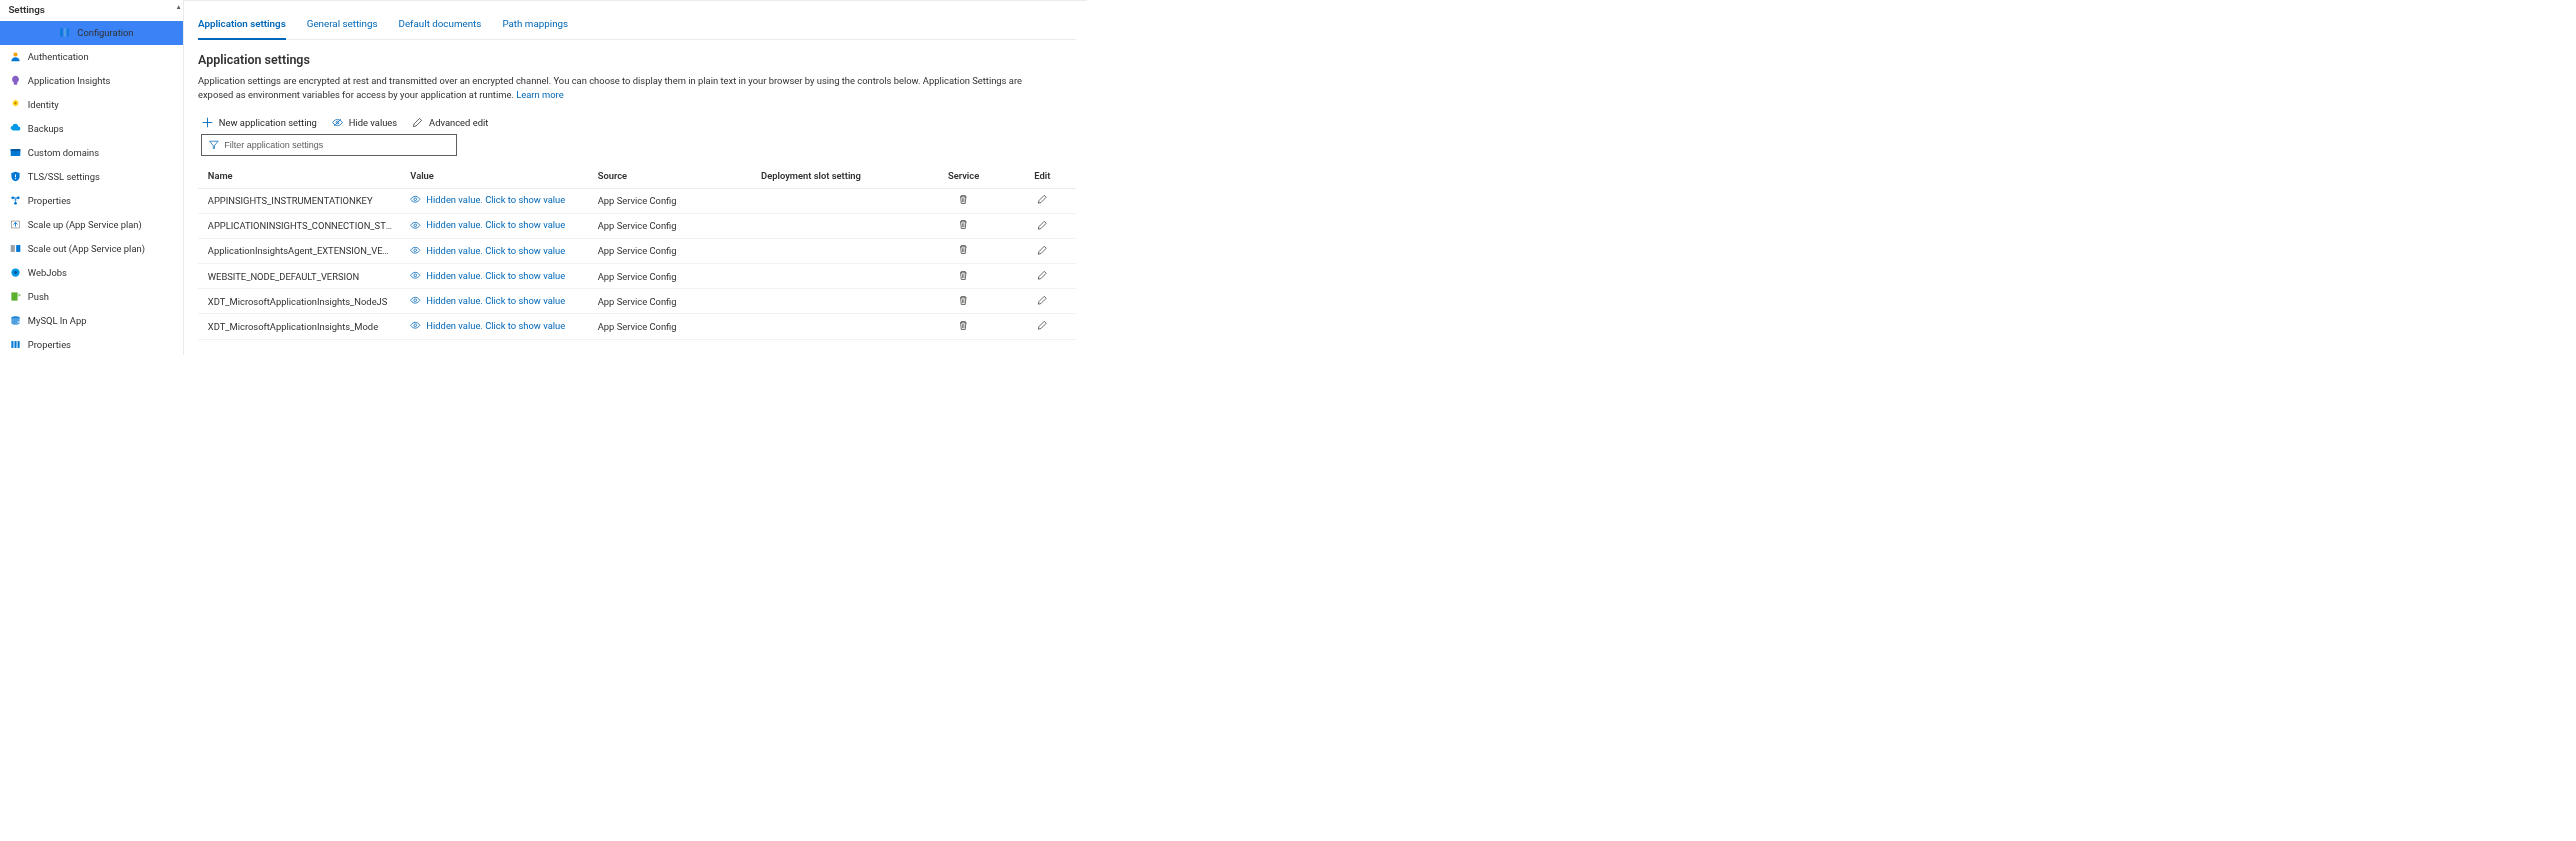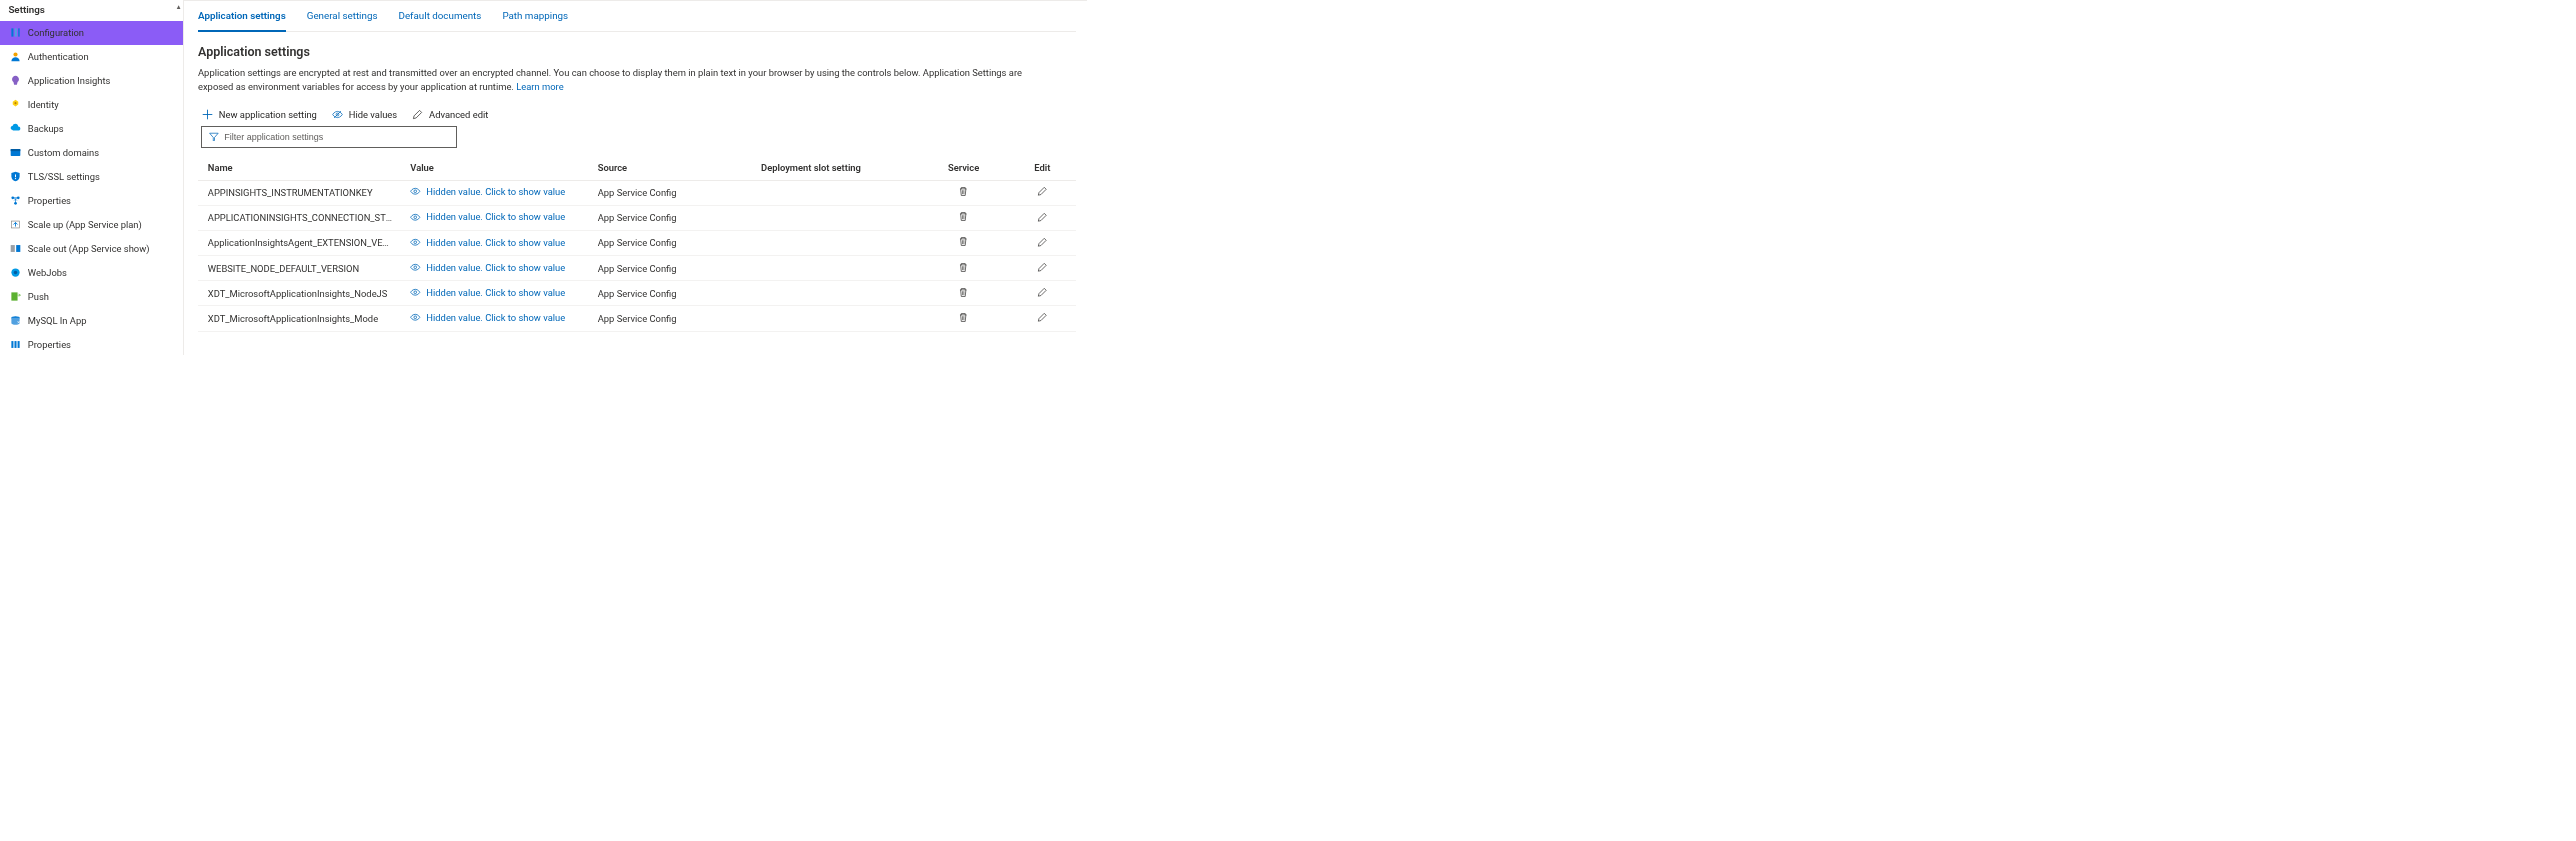--- a/index.html
+++ b/index.html
@@ -33,32 +33,32 @@
   }
   .sb-items { }
   .sb-item {
     display: flex;
     align-items: center;
     gap: 7px;
     padding: 4.9px 0 4.9px 9.8px;
     cursor: pointer;
     height: 24px;
   }
-  .sb-item.active { background: #8b5cf6; }
+  .sb-item.active { background: #3b82f6; justify-content: center; }
   .sb-icon {
     width: 11px; height: 11px;
     display: flex; align-items: center; justify-content: center;
     font-size: 9.8px;
   }
   .sb-label { font-size: 9.4px; color: #323130; }
 
   
   .main {
     flex: 1;
-    padding: 5px 11px 0 14px;
+    padding: 13px 11px 0 14px;
     overflow: hidden;
     border-top: 0.7px solid #edebe9;
   }
   .tabs {
     display: flex;
     gap: 21px;
     border-bottom: 0.7px solid #edebe9;
     padding-left: 0;
   }
   .tab {
@@ -251,21 +251,21 @@
         </span>
         <span class="sb-label">Scale up (App Service plan)</span>
       </div>
       <div class="sb-item">
         <span class="sb-icon">
           <svg width="11" height="11" viewBox="0 0 16 16">
             <rect x="1" y="3" width="6" height="10" fill="#9aa0a6"></rect>
             <rect x="9" y="3" width="6" height="10" fill="#0078d4"></rect>
           </svg>
         </span>
-        <span class="sb-label">Scale out (App Service show)</span>
+        <span class="sb-label">Scale out (App Service plan)</span>
       </div>
       <div class="sb-item">
         <span class="sb-icon">
           <svg width="11" height="11" viewBox="0 0 16 16">
             <circle cx="8" cy="8" r="6" fill="#0099e5"></circle>
             <circle cx="8" cy="8" r="2.5" fill="#005ba1"></circle>
           </svg>
         </span>
         <span class="sb-label">WebJobs</span>
       </div>

